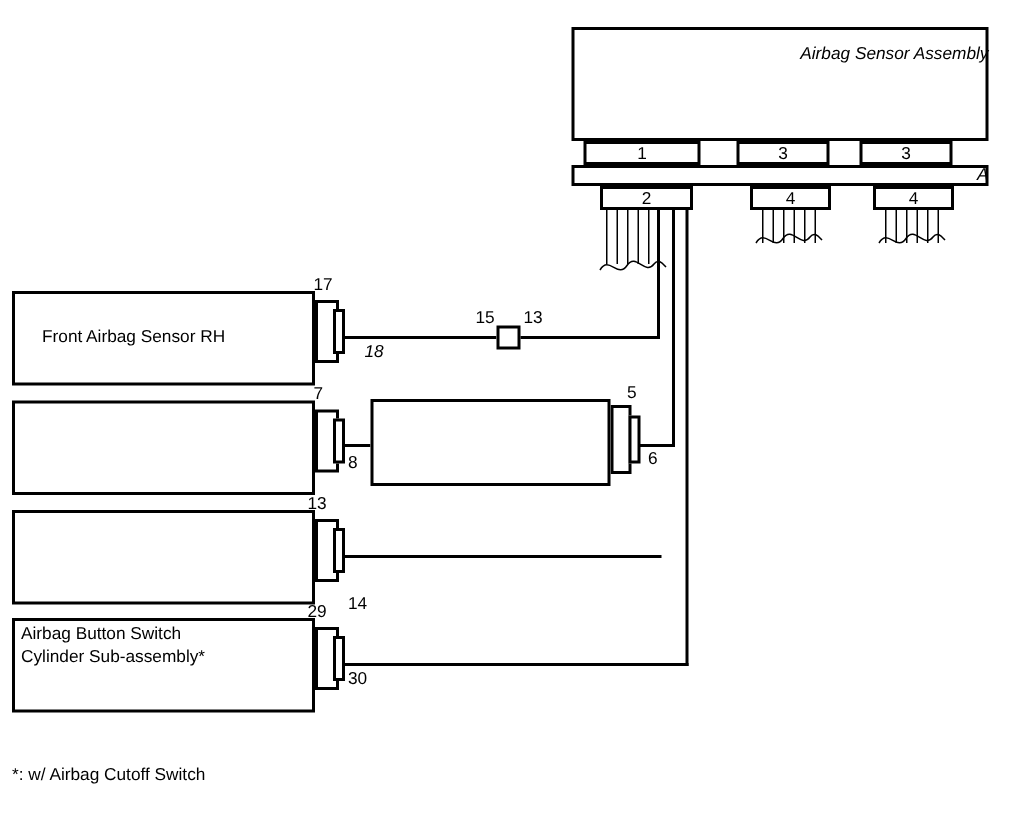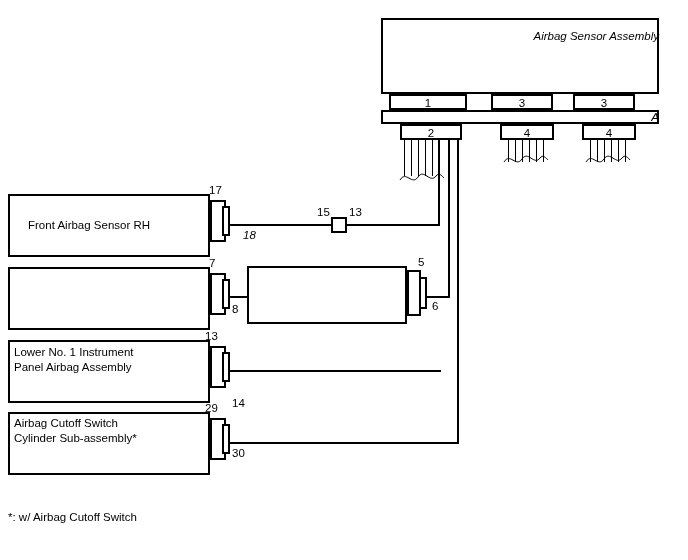--- a/index.html
+++ b/index.html
@@ -165,30 +165,28 @@
   <div class="wire wire-h" style="left:229px; top:296px; width:18px;"></div>
   <div class="box" style="left:247px; top:266px; width:160px; height:58px;"></div>
   <div class="conn" style="left:407px; top:270px; width:14px; height:46px;"></div>
   <div class="conn" style="left:419px; top:277px; width:8px; height:32px;"></div>
   <div class="pin-label" style="left:418px; top:256px;">5</div>
   <div class="pin-label" style="left:432px; top:300px;">6</div>
   <div class="wire wire-h" style="left:426px; top:296px; width:24px;"></div>
   <div class="wire wire-v" style="left:448px; top:140px; height:158px;"></div>
 
   <div class="box" style="left:8px; top:340px; width:202px; height:63px;"></div>
-  <div class="box-label" style="left:14px; top:345px; width:190px;">Lower No. 1 Instrument
-Panel Airbag Assembly</div>
   <div class="conn" style="left:210px; top:346px; width:16px; height:42px;"></div>
   <div class="conn" style="left:222px; top:352px; width:8px; height:30px;"></div>
   <div class="pin-label" style="left:205px; top:330px;">13</div>
   <div class="pin-label" style="left:232px; top:397px;">14</div>
   <div class="wire wire-h" style="left:229px; top:370px; width:212px;"></div>
 
   <div class="box" style="left:8px; top:412px; width:202px; height:63px;"></div>
-  <div class="box-label" style="left:14px; top:416px; width:190px;">Airbag Cutoff Switch
+  <div class="box-label" style="left:14px; top:416px; width:190px;">Airbag Button Switch
 Cylinder Sub-assembly*</div>
   <div class="conn" style="left:210px; top:418px; width:16px; height:42px;"></div>
   <div class="conn" style="left:222px; top:424px; width:8px; height:30px;"></div>
   <div class="pin-label" style="left:205px; top:402px;">29</div>
   <div class="pin-label" style="left:232px; top:447px;">30</div>
   <div class="wire wire-h" style="left:229px; top:442px; width:230px;"></div>
   <div class="wire wire-v" style="left:457px; top:140px; height:304px;"></div>
 
   <div class="note" style="left:8px; top:511px;">*: w/ Airbag Cutoff Switch</div>
 

